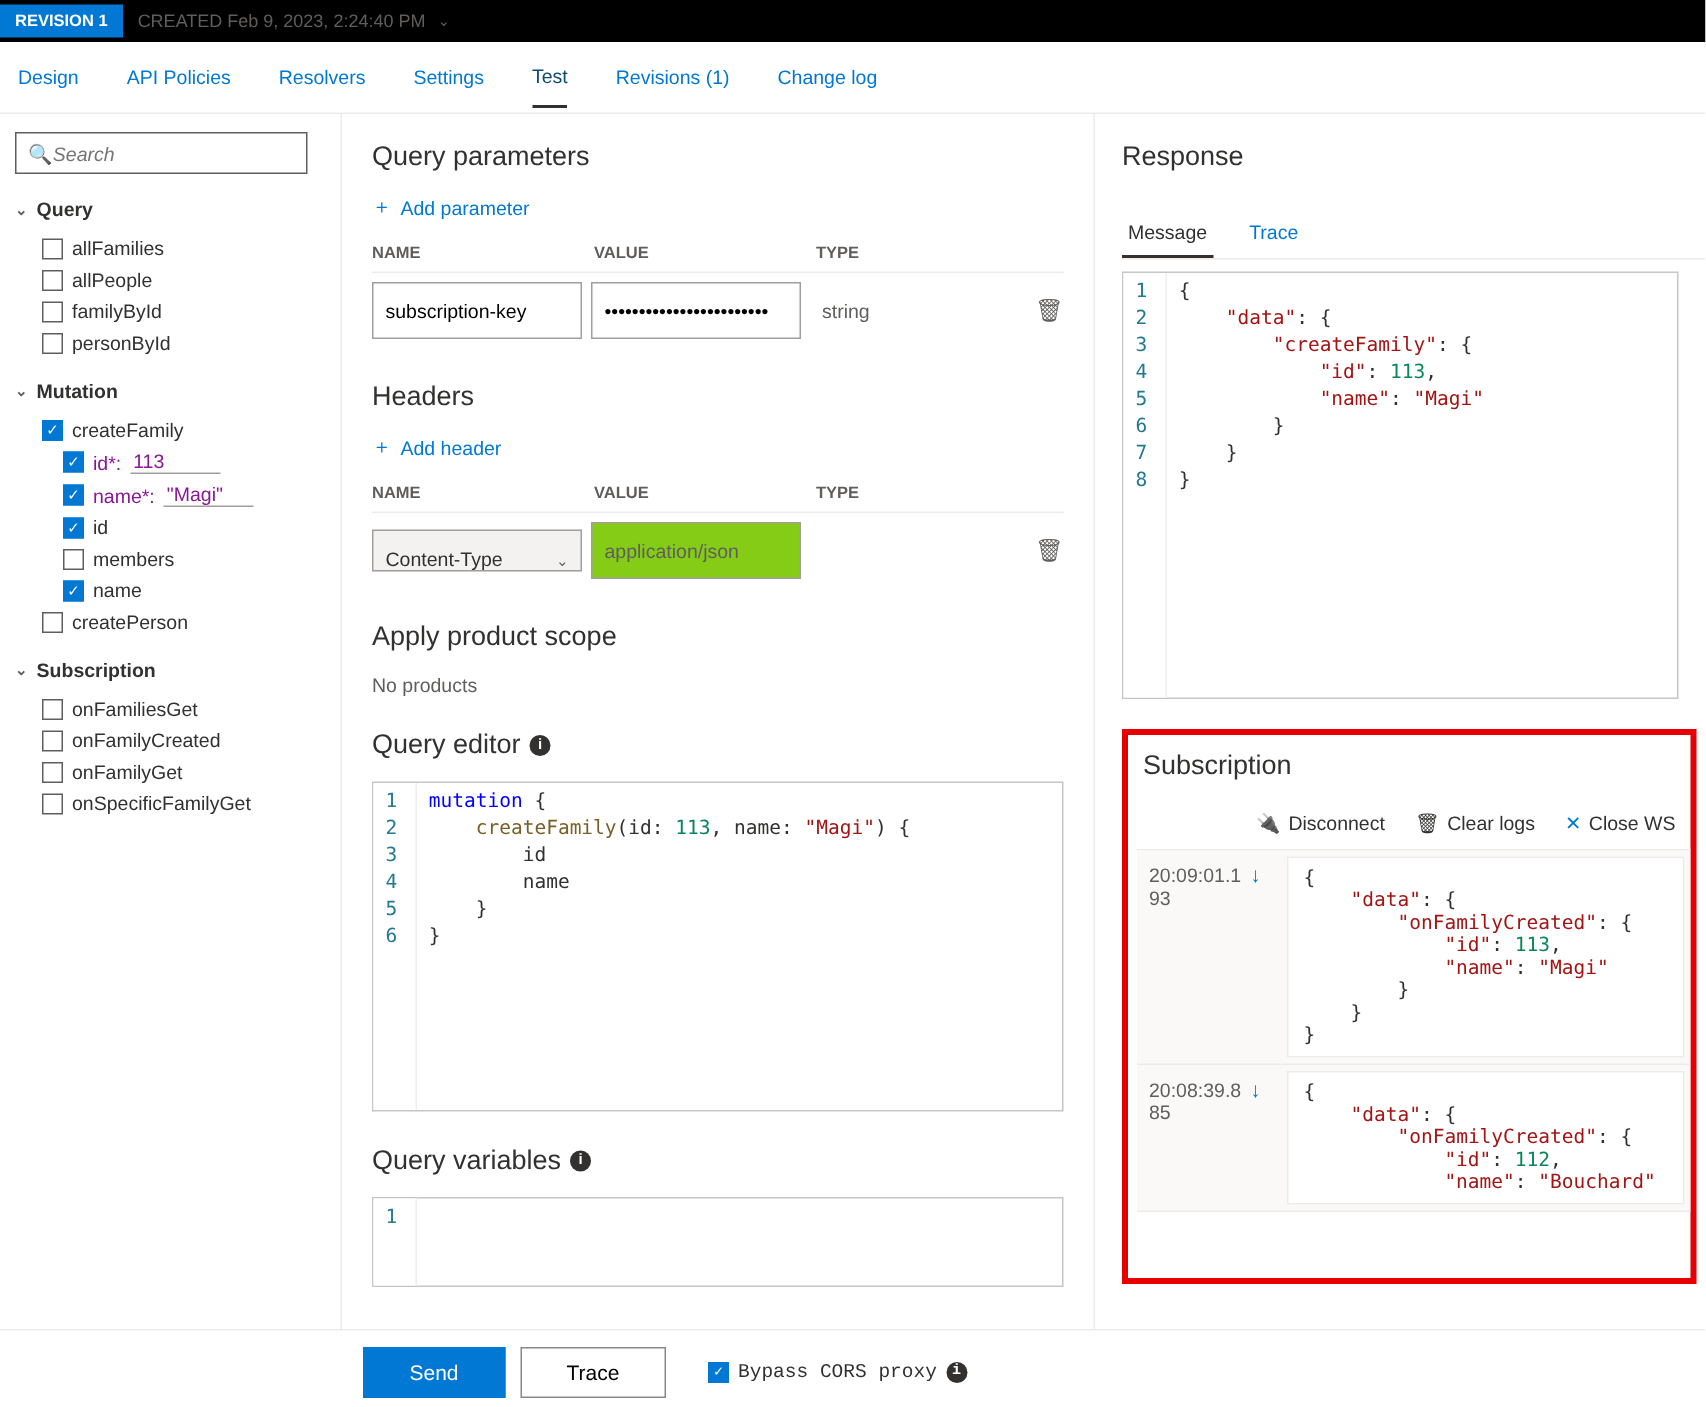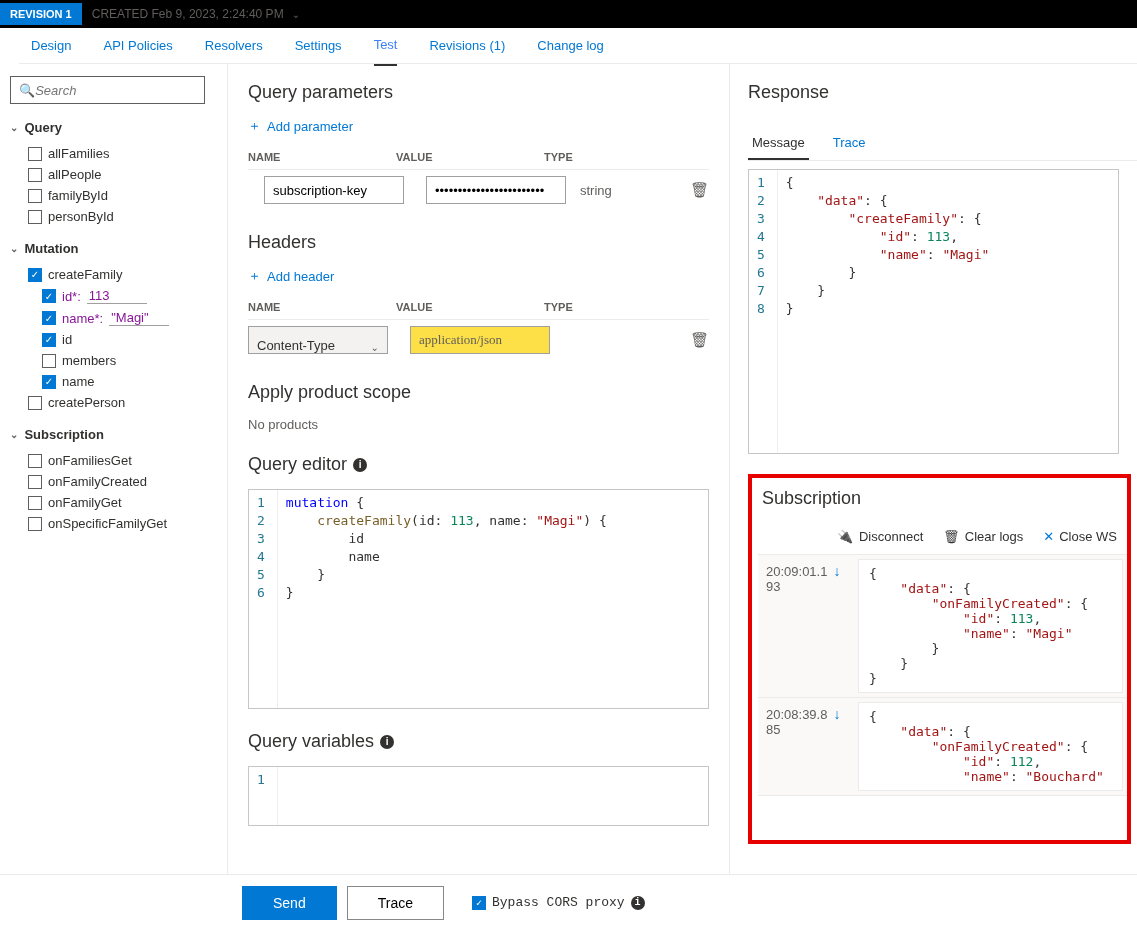--- a/index.html
+++ b/index.html
@@ -1,22 +1,22 @@
 <!DOCTYPE html>
 <html><head>
 <meta charset="utf-8">
 <style>
 * { box-sizing: border-box; margin: 0; padding: 0; }
 body { font-family: "Segoe UI", Arial, sans-serif; font-size: 13px; color: #323130; background: #fff; width: 1137px; height: 938px; overflow: hidden; }
 .topbar { height: 28px; background: #000000; display: flex; align-items: center; font-size: 12px; }
 .rev-badge { background: #0078d4; color: #fff; padding: 5px 10px; font-weight: 600; font-size: 11px; }
 .rev-created { padding: 0 10px; color: #605e5c; display: flex; align-items: center; gap: 8px; }
-.tabs { height: 36px; display: flex; align-items: center; padding: 0 12px; gap: 32px; border-bottom: 1px solid #edebe9; margin-left: 19px; }
+.tabs { height: 48px; display: flex; align-items: center; padding: 0 12px; gap: 32px; border-bottom: 1px solid #edebe9; }
 .tab { color: #0078d4; cursor: pointer; padding: 12px 0; }
-.tab.active { color: #3b82f6; border-bottom: 2px solid #323130; font-weight: 400; }
+.tab.active { color: #0c4a6e; border-bottom: 2px solid #323130; font-weight: 400; }
 .main { display: flex; height: 810px; }
 .sidebar { width: 228px; border-right: 1px solid #edebe9; padding: 12px 10px; overflow-y: auto; }
 .search-box { border: 1px solid #605e5c; height: 28px; display: flex; align-items: center; padding: 0 8px; margin-bottom: 16px; width: 195px; }
 .search-box input { border: none; outline: none; font-style: italic; color: #605e5c; width: 100%; font-size: 13px; }
 .tree-group { margin-bottom: 14px; }
 .tree-header { display: flex; align-items: center; gap: 6px; font-weight: 600; margin-bottom: 8px; cursor: pointer; }
 .tree-item { display: flex; align-items: center; gap: 6px; padding: 3px 0 3px 18px; cursor: pointer; }
 .tree-item.sub { padding-left: 32px; }
 .tree-item.sub2 { padding-left: 32px; }
 .checkbox { width: 14px; height: 14px; border: 1px solid #605e5c; display: inline-flex; align-items: center; justify-content: center; flex-shrink: 0; }
@@ -30,25 +30,25 @@
 .center-body::-webkit-scrollbar { width: 17px; }
 .center-body::-webkit-scrollbar-track { background: #f3f2f1; }
 .center-body::-webkit-scrollbar-thumb { background: #c8c6c4; }
 h2 { font-size: 18px; font-weight: 400; margin-bottom: 14px; }
 .add-link { color: #0078d4; cursor: pointer; display: flex; align-items: center; gap: 6px; margin: 10px 0; }
 .hdr-row { display: flex; font-size: 11px; font-weight: 600; color: #605e5c; padding: 6px 0; border-bottom: 1px solid #edebe9; }
 .hdr-row .c1 { width: 148px; }
 .hdr-row .c2 { width: 148px; }
 .hdr-row .c3 { width: 80px; }
 .param-row { display: flex; align-items: center; gap: 6px; padding: 6px 0; }
-.param-input { height: 28px; border: 1px solid #a19f9d; padding: 0 8px; font-size: 13px; width: 140px; margin-left: 16px; }
+.param-input { height: 38px; border: 1px solid #a19f9d; padding: 0 8px; font-size: 13px; width: 140px; }
 .param-type { color: #605e5c; padding-left: 8px; }
 .trash { color: #605e5c; cursor: pointer; margin-left: auto; font-size: 15px; }
 .drop { width: 140px; height: 28px; border: 1px solid #a19f9d; background: #f3f2f1; display: flex; align-items: flex-end; justify-content: space-between; padding: 0 8px; }
-.readonly { background: #fde047; color: #605e5c; font-family: Liberation Serif, serif; }
+.readonly { background: #84cc16; color: #605e5c; }
 .section-gap { margin-top: 22px; }
 .no-prod { color: #605e5c; margin-top: 8px; }
 .code-editor { border: 1px solid #c8c6c4; margin-top: 12px; font-family: Consolas, monospace; font-size: 13px; display: flex; }
 .gutter { background: #fff; color: #237893; padding: 4px 12px 4px 8px; text-align: right; border-right: 1px solid #eee; }
 .gutter div { height: 18px; line-height: 18px; }
 .code { padding: 4px 8px; flex: 1; }
 .code div { height: 18px; line-height: 18px; white-space: pre; }
 .kw { color: #0000ff; }
 .fn { color: #795e26; }
 .num { color: #098658; }

